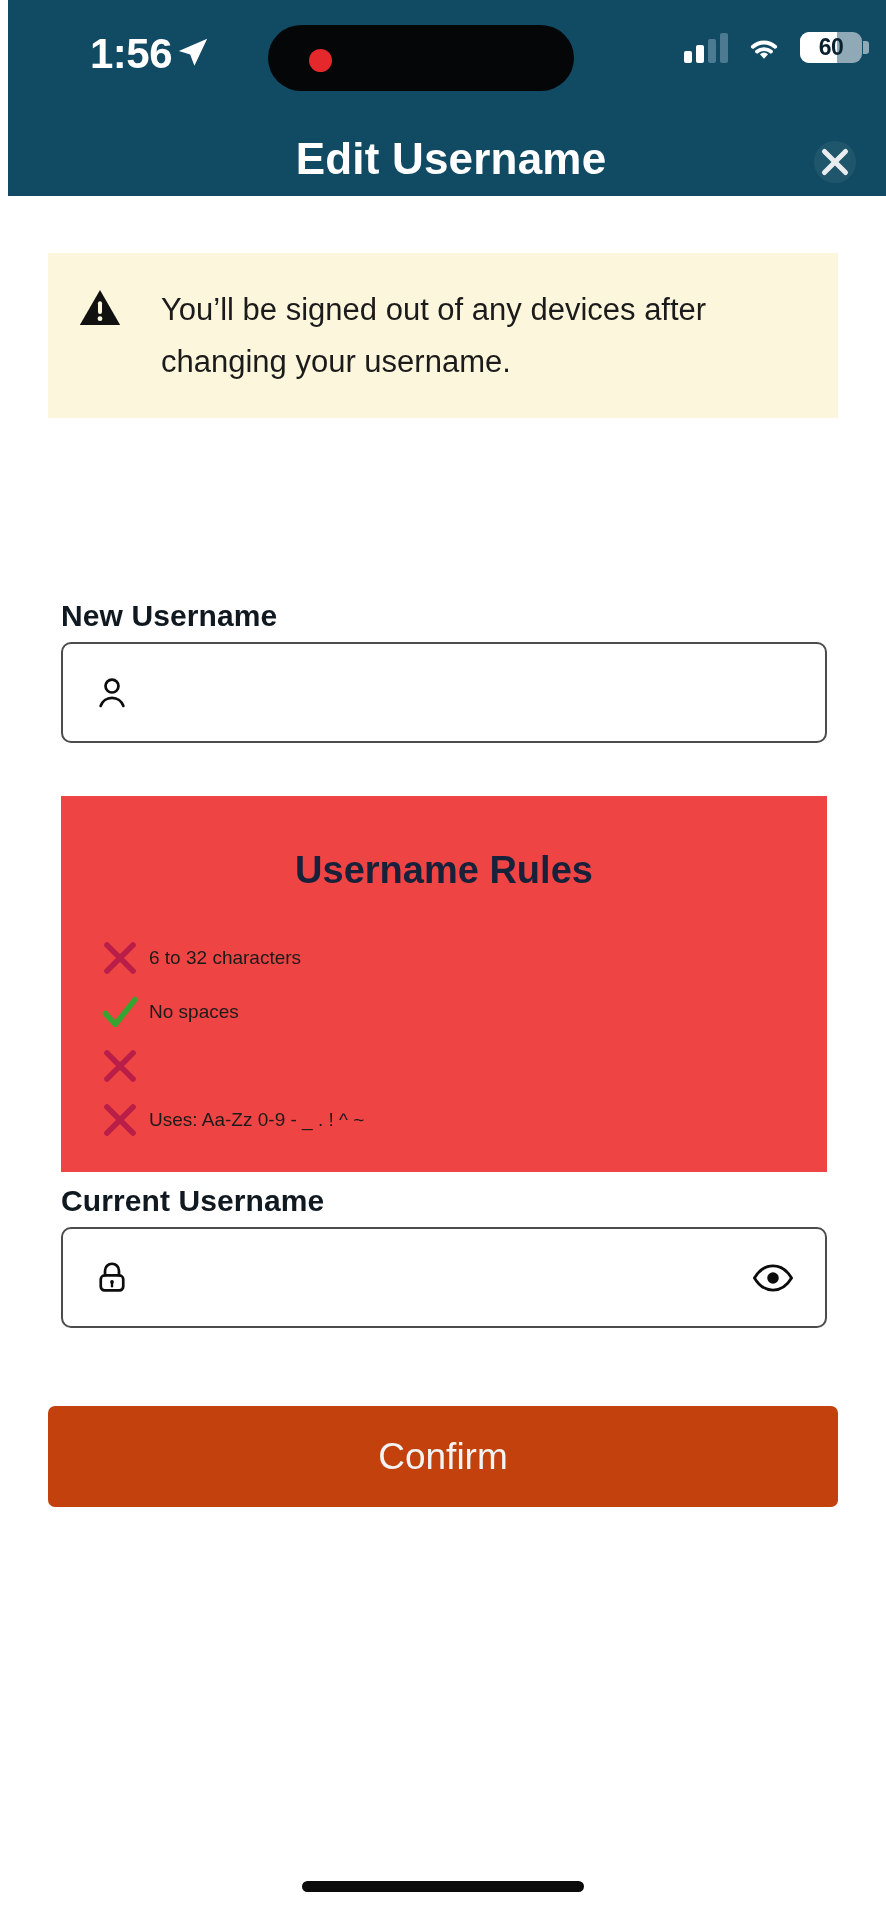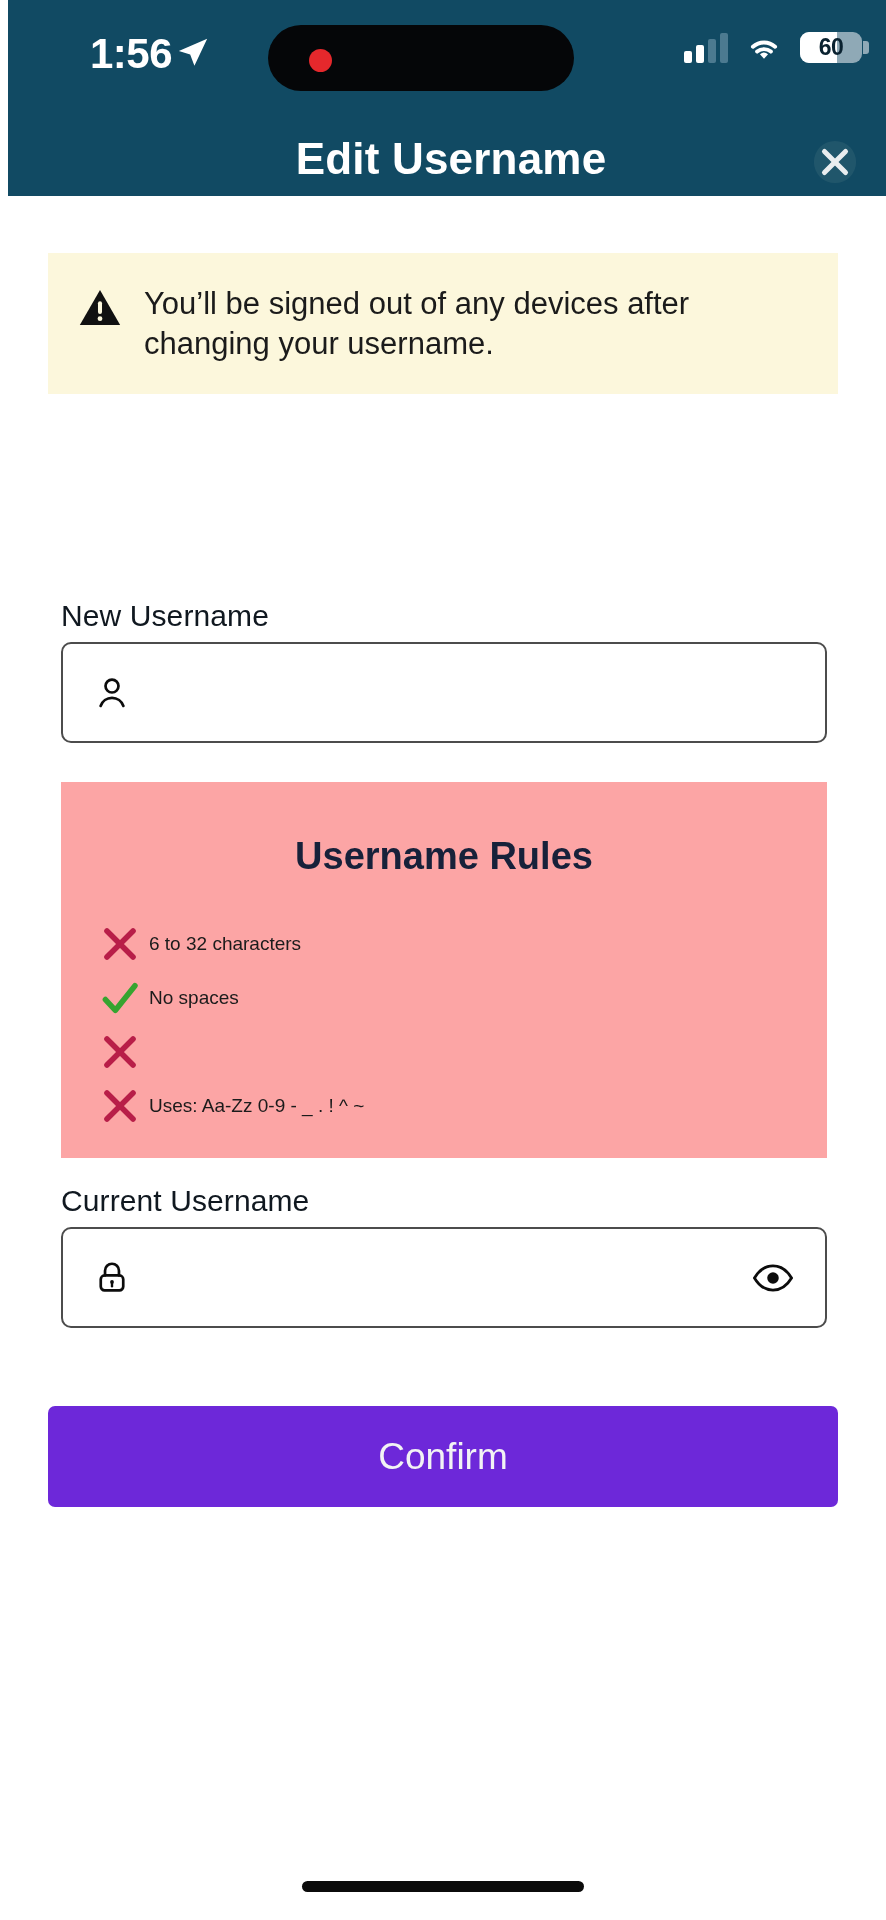--- a/index.html
+++ b/index.html
@@ -86,28 +86,28 @@
 
   .warn {
     position:absolute; left:48px; top:57px;
     width:790px; min-height:129px;
     background:#FCF7DC;
     display:flex; align-items:flex-start;
     padding:31px 28px 30px 30px;
   }
   .warn-icon { flex:0 0 auto; width:44px; height:44px; margin-top:2px; }
   .warn-text {
-    margin-left:22px;
-    font-size:31px; line-height:40px; color:#1B1B1B;
+    margin-left:39px;
+    font-size:31px; line-height:52px; color:#1B1B1B;
     max-width:640px;
   }
 
   .field-label {
     position:absolute; left:61px;
-    font-size:30px; font-weight:400; color:#101820;
+    font-size:30px; font-weight:700; color:#101820;
     letter-spacing:0.1px;
   }
   .label-username { top:403px; }
   .label-password { top:988px; }
 
   .input-box {
     position:absolute; left:61px; width:766px; height:101px;
     border:2px solid #4C4C4C; border-radius:10px;
     background:#ffffff;
     display:flex; align-items:center;
@@ -120,44 +120,44 @@
     font-size:30px; color:#1B1B1B; background:none; border:none; outline:none;
     font-family:"Liberation Sans", sans-serif;
   }
   .eye-btn {
     margin-right:30px; width:44px; height:30px;
     flex:0 0 auto; cursor:pointer;
     display:flex; align-items:center; justify-content:center;
   }
 
   .rules {
-    position:absolute; left:61px; top:586px;
+    position:absolute; left:61px; top:600px;
     width:766px; height:376px;
-    background:#fca5a5;
+    background:#ef4444;
   }
   .rules-title {
     position:absolute; top:53px; left:0; width:100%;
     text-align:center;
     font-size:38px; font-weight:700; color:#17213A;
   }
   .rules-list { position:absolute; top:135px; left:36px; right:20px; }
   .rule-row {
     display:flex; align-items:center;
     height:54px;
   }
   .rule-mark { width:46px; height:46px; flex:0 0 auto; }
   .rule-text {
     margin-left:6px;
     font-size:19px; color:#1B1B1B; white-space:nowrap;
   }
 
   .confirm {
     position:absolute; left:48px; top:1210px;
     width:790px; height:101px;
-    background:#6d28d9; border:none; border-radius:7px;
+    background:#c2410c; border:none; border-radius:7px;
     color:#F2F3F4; font-size:37px;
     font-family:"Liberation Sans", sans-serif;
     cursor:default;
   }
 
   
   .home-ind {
     position:absolute; left:50%; transform:translateX(-50%);
     bottom:28px; width:282px; height:11px;
     background:#0B0B0B; border-radius:6px;

